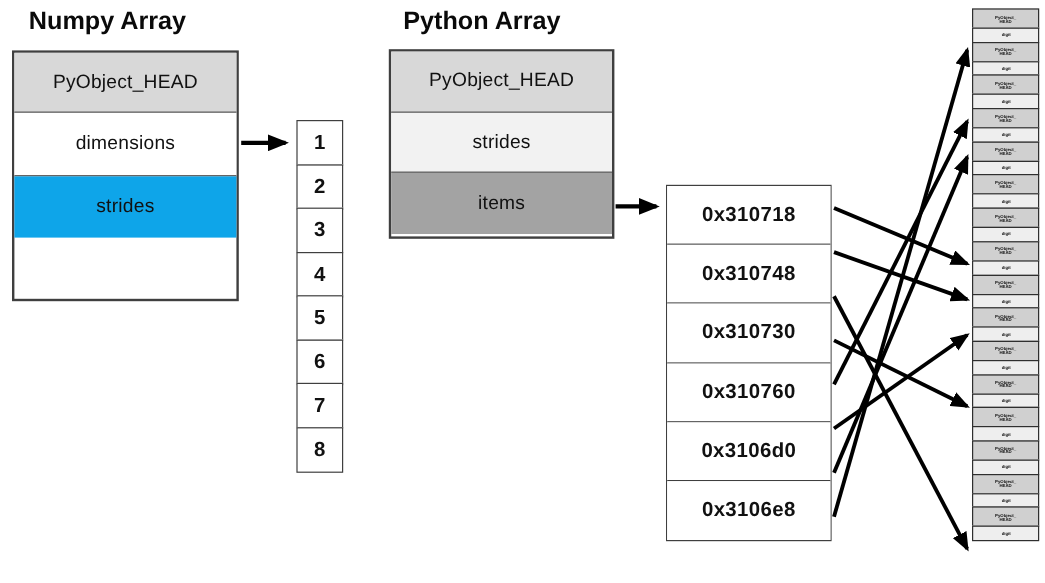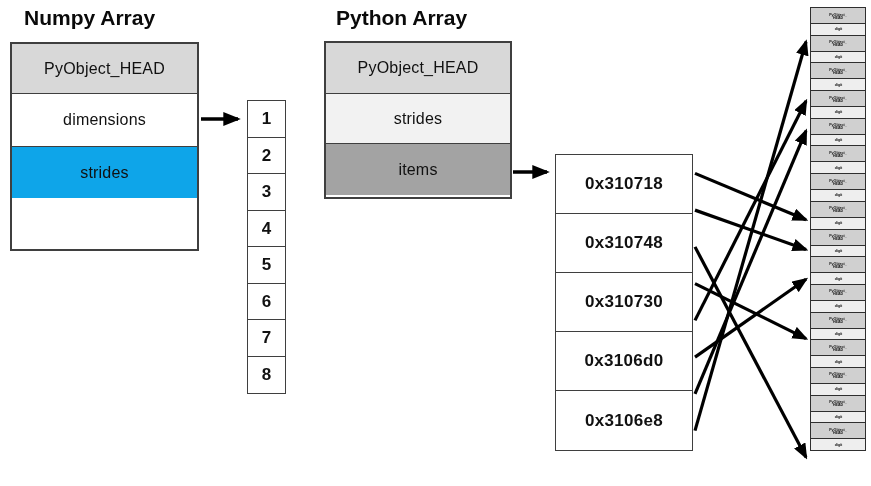--- a/index.html
+++ b/index.html
@@ -76,20 +76,21 @@
   <div id="python-box" class="struct" style="left:324px;top:41px;width:188px;height:158px;">
       <div class="row" style="height: 51px; background: rgb(216, 216, 216);">PyObject_HEAD</div>
       <div class="row" style="height: 50px; background: rgb(242, 242, 242);">strides</div>
       <div class="row" style="height: 51px; background: #a3a3a3;">items</div>
     </div>
 
   <div id="addr-table" class="addrtable" style="left:555px;top:154px;width:138px;height:297px;">
       <div class="arow" style="height: 38.05px; flex: 1 1 auto;">0x310718</div>
       <div class="arow" style="height: 38.05px; flex: 1 1 auto;">0x310748</div>
       <div class="arow" style="height: 38.05px; flex: 1 1 auto;">0x310730</div>
+      <div class="arow" style="height: 38.05px; flex: 1 1 auto;">0x310760</div>
       <div class="arow" style="height: 38.05px; flex: 1 1 auto;">0x3106d0</div>
       <div class="arow" style="height: 38.05px; flex: 1 1 auto;">0x3106e8</div>
     </div>
 
   <div id="mini-col" class="minicol" style="left:810px;top:7px;width:56px;">
       <div class="mini" style="height: 17px; background: rgb(208, 208, 208);">
         <div class="lbl">
           <div>PyObject_</div>
           <div>HEAD</div>
         </div>

